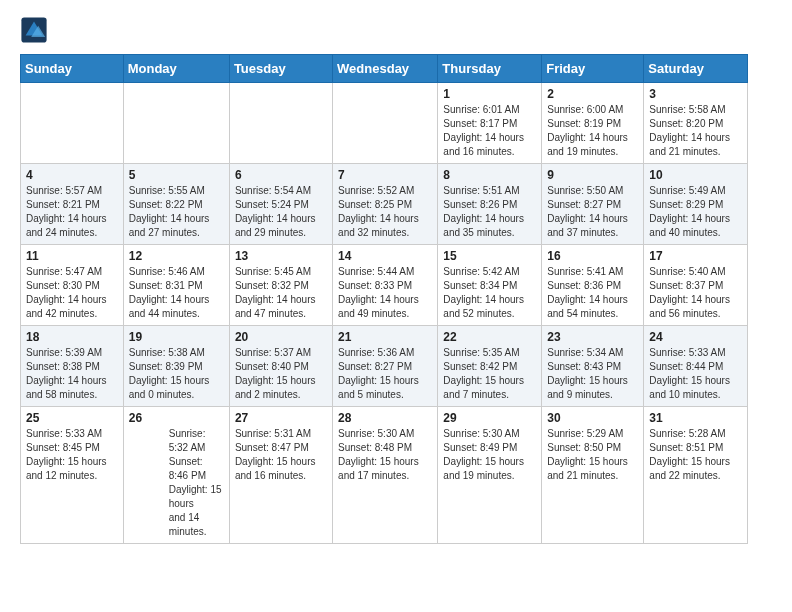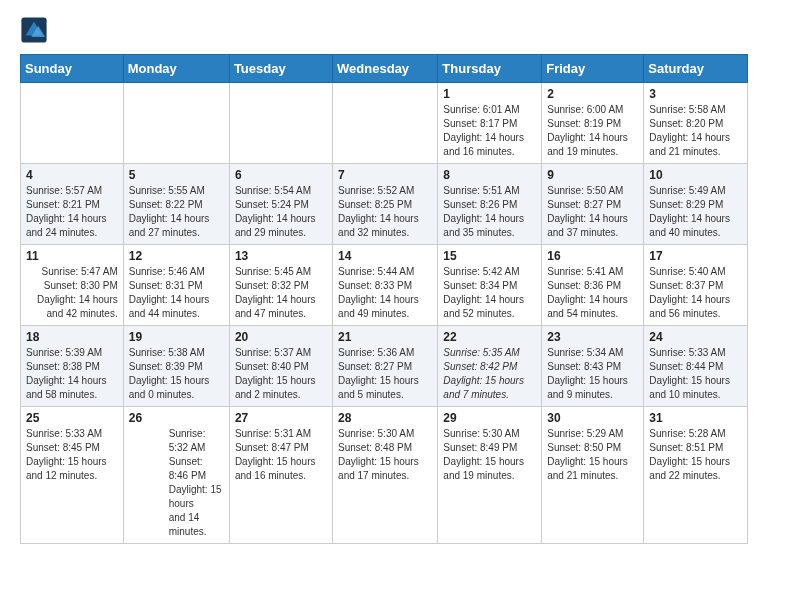--- a/index.html
+++ b/index.html
@@ -203,21 +203,21 @@
             <span class="day-number">10</span>
             <div class="day-info" style="white-space: pre-line;">Sunrise: 5:49 AM
 Sunset: 8:29 PM
 Daylight: 14 hours
 and 40 minutes.</div>
           </td>
         </tr>
         <tr>
           <td>
             <span class="day-number">11</span>
-            <div class="day-info" style="white-space: pre-line; text-align: right;">Sunrise: 5:47 AM
+            <div class="day-info" style="white-space: pre-line;">Sunrise: 5:47 AM
 Sunset: 8:30 PM
 Daylight: 14 hours
 and 42 minutes.</div>
           </td>
           <td>
             <span class="day-number">12</span>
             <div class="day-info" style="white-space: pre-line;">Sunrise: 5:46 AM
 Sunset: 8:31 PM
 Daylight: 14 hours
 and 44 minutes.</div>
@@ -282,21 +282,21 @@
           </td>
           <td>
             <span class="day-number">21</span>
             <div class="day-info" style="white-space: pre-line;">Sunrise: 5:36 AM
 Sunset: 8:27 PM
 Daylight: 15 hours
 and 5 minutes.</div>
           </td>
           <td>
             <span class="day-number">22</span>
-            <div class="day-info" style="white-space: pre-line; font-style: italic;">Sunrise: 5:35 AM
+            <div class="day-info" style="white-space: pre-line;">Sunrise: 5:35 AM
 Sunset: 8:42 PM
 Daylight: 15 hours
 and 7 minutes.</div>
           </td>
           <td>
             <span class="day-number">23</span>
             <div class="day-info" style="white-space: pre-line;">Sunrise: 5:34 AM
 Sunset: 8:43 PM
 Daylight: 15 hours
 and 9 minutes.</div>

